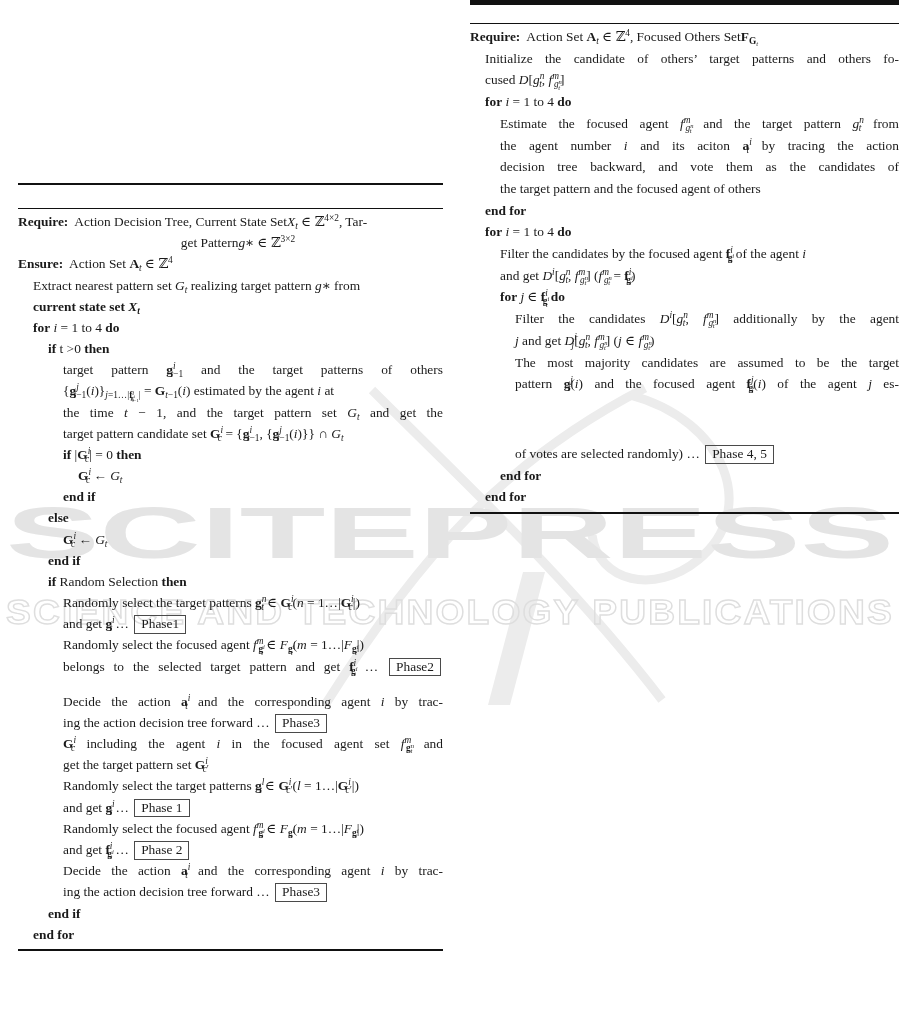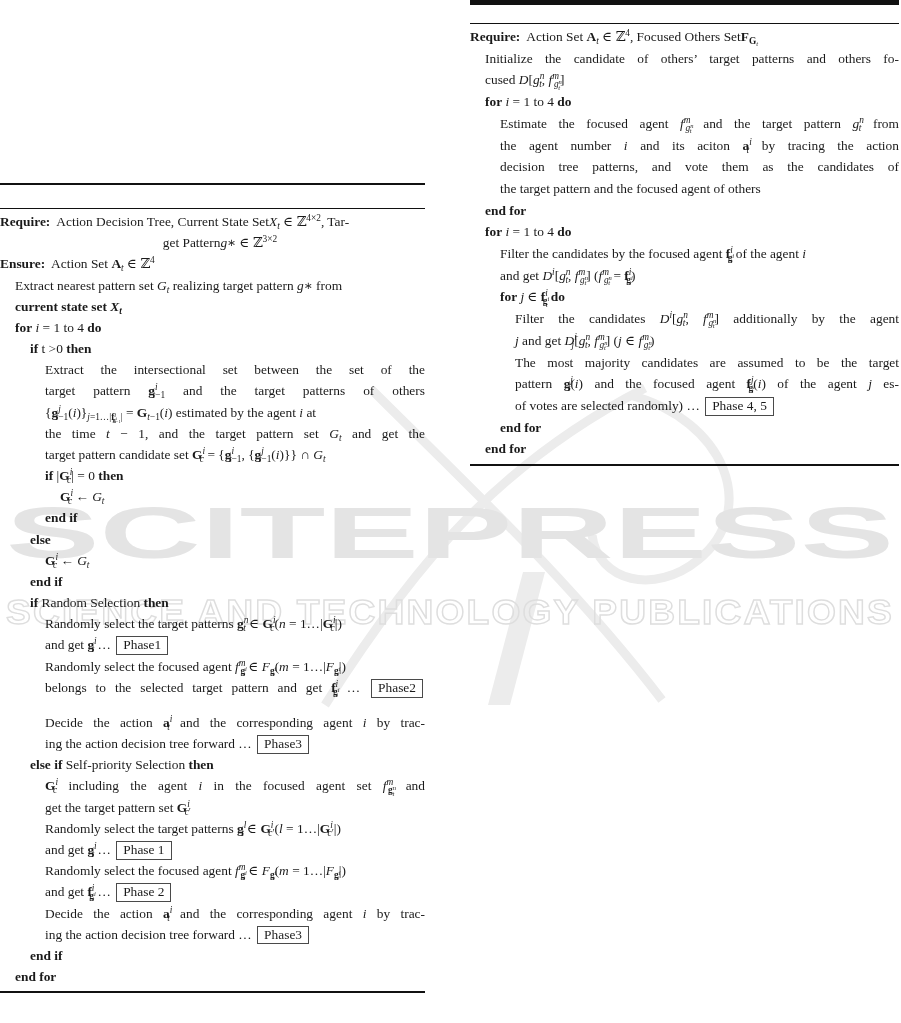--- a/index.html
+++ b/index.html
@@ -2,21 +2,21 @@
 <html><head>
 <meta charset="utf-8">
 <style>
   html,body{margin:0;padding:0;background:#ffffff;}
   .page{position:relative;width:901px;height:1023px;background:#ffffff;overflow:hidden;
         font-family:"Liberation Serif","DejaVu Serif",serif;color:#1a1a1a;}
   .wm{position:absolute;left:0;top:360px;z-index:0;}
   .wm-title{font-family:"Liberation Sans","DejaVu Sans",sans-serif;font-weight:bold;}
   .wm-sub{font-family:"Liberation Sans","DejaVu Sans",sans-serif;font-weight:bold;letter-spacing:2px;}
   .algo{position:absolute;z-index:2;font-size:13.4px;}
-  .algo-left{left:0;top:183px;width:425px;line-height:1.58;}
+  .algo-left{left:18px;top:183px;width:425px;line-height:1.58;}
   .algo-right{left:470px;top:0;width:429px;line-height:1.62;}
   .rule{background:#111111;width:100%;}
   .r1{height:1px;}
   .r2{height:2px;}
   .r5{height:5px;}
   .caption-gap-left{height:23px;}
   .caption-gap-right{height:18px;}
   .algo-body{padding-top:2px;}
   .rule.bottom{margin-top:4px;}
   .line{white-space:nowrap;}
@@ -49,39 +49,37 @@
     <div class="caption-gap-left"></div>
     <div class="rule r1"></div>
     <div class="algo-body">
         <div class="line" style="padding-left: 0px;"><b>Require:</b>&nbsp; Action Decision Tree, Current State Set<i>X</i><sub><i>t</i></sub> ∈ ℤ<sup>4×2</sup>, Tar-</div>
         <div class="line" style="padding-left: 15px; text-align: center;">get Pattern<i>g</i>∗ ∈ ℤ<sup>3×2</sup></div>
         <div class="line" style="padding-left: 0px;"><b>Ensure:</b>&nbsp; Action Set <b>A</b><sub><i>t</i></sub> ∈ ℤ<sup>4</sup></div>
         <div class="line" style="padding-left: 15px;">Extract nearest pattern set <i>G</i><sub><i>t</i></sub> realizing target pattern <i>g</i>∗ from</div>
         <div class="line" style="padding-left: 15px; font-weight: bold;">current state set <i>X</i><sub><i>t</i></sub></div>
         <div class="line" style="padding-left: 15px;"><b>for</b> <i>i</i> = 1 to 4 <b>do</b></div>
         <div class="line" style="padding-left: 30px;"><b>if</b> t &gt;0 <b>then</b></div>
-        <div class="line j" style="padding-left: 45px;">Extract the intersectional set between the set of the</div>
         <div class="line j" style="padding-left: 45px;">target pattern <b>g</b><sup><i>i</i></sup><sub><i>t</i>−1</sub> and the target patterns of others</div>
         <div class="line" style="padding-left: 45px;">{<b>g</b><sup><i>j</i></sup><sub><i>t</i>−1</sub>(<i>i</i>)}<sub><i>j</i>=1…|<b>f</b><sup><i>i</i></sup><sub><b>g</b><sup><i>i</i></sup><sub><i>t</i>−1</sub></sub>|</sub> = <b>G</b><sub><i>t</i>−1</sub>(<i>i</i>) estimated by the agent <i>i</i> at</div>
         <div class="line j" style="padding-left: 45px;">the time <i>t</i> − 1, and the target pattern set <i>G</i><sub><i>t</i></sub> and get the</div>
         <div class="line" style="padding-left: 45px;">target pattern candidate set <b>G</b><sup><i>i</i></sup><sub><i>c</i></sub> = {<b>g</b><sup><i>i</i></sup><sub><i>t</i>−1</sub>, {<b>g</b><sup><i>j</i></sup><sub><i>t</i>−1</sub>(<i>i</i>)}} ∩ <i>G</i><sub><i>t</i></sub></div>
         <div class="line" style="padding-left: 45px;"><b>if</b> |<b>G</b><sup><i>i</i></sup><sub><i>c</i></sub>| = 0  <b>then</b></div>
         <div class="line" style="padding-left: 60px;"><b>G</b><sup><i>i</i></sup><sub><i>c</i></sub> ← <i>G</i><sub><i>t</i></sub></div>
         <div class="line" style="padding-left: 45px;"><b>end if</b></div>
         <div class="line" style="padding-left: 30px;"><b>else</b></div>
         <div class="line" style="padding-left: 45px;"><b>G</b><sup><i>i</i></sup><sub><i>c</i></sub> ← <i>G</i><sub><i>t</i></sub></div>
         <div class="line" style="padding-left: 30px;"><b>end if</b></div>
         <div class="line" style="padding-left: 30px;"><b>if</b> Random Selection <b>then</b></div>
         <div class="line" style="padding-left: 45px;">Randomly select the target patterns <b>g</b><sup><i>n</i></sup><sub><i>t</i></sub> ∈ <b>G</b><sup><i>i</i></sup><sub><i>c</i></sub>(<i>n</i> = 1…|<b>G</b><sup><i>i</i></sup><sub><i>c</i></sub>|)</div>
         <div class="line" style="padding-left: 45px;">and get <b>g</b><sup><i>i</i></sup><sub><i>t</i></sub> … <span class="pbox">Phase1</span></div>
         <div class="line" style="padding-left: 45px;">Randomly select the focused agent <i>f</i><sup><i>m</i></sup><sub><b>g</b><sup><i>i</i></sup><sub><i>t</i></sub></sub> ∈ <i>F</i><sub><b>g</b><sup><i>i</i></sup><sub><i>t</i></sub></sub>(<i>m</i> = 1…|<i>F</i><sub><b>g</b><sup><i>i</i></sup><sub><i>t</i></sub></sub>|)</div>
         <div class="line j" style="padding-left: 45px;">belongs to the selected target pattern and get <b>f</b><sup><i>i</i></sup><sub><b>g</b><sup><i>i</i></sup><sub><i>t</i></sub></sub> … <span class="pbox">Phase2</span></div>
         <div class="line j gap" style="padding-left: 45px;">Decide the action <b>a</b><sup><i>i</i></sup><sub><i>t</i></sub> and the corresponding agent <i>i</i> by trac-</div>
         <div class="line" style="padding-left: 45px;">ing the action decision tree forward … <span class="pbox">Phase3</span></div>
-        <div class="line" style="padding-left: 30px;"><b>else if</b> Self-priority Selection <b>then</b></div>
         <div class="line j" style="padding-left: 45px;"><b>G</b><sup><i>i</i></sup><sub><i>c</i></sub> including the agent <i>i</i> in the focused agent set <i>f</i><sup><i>m</i></sup><sub><b>g</b><sup><i>n</i></sup><sub><i>t</i></sub></sub> and</div>
         <div class="line" style="padding-left: 45px;">get the target pattern set <b>G</b><sup><i>i</i></sup><sub><i>c</i>′</sub></div>
         <div class="line" style="padding-left: 45px;">Randomly select the target patterns <b>g</b><sup><i>l</i></sup><sub><i>t</i></sub> ∈ <b>G</b><sup><i>i</i></sup><sub><i>c</i>′</sub>(<i>l</i> = 1…|<b>G</b><sup><i>i</i></sup><sub><i>c</i>′</sub>|)</div>
         <div class="line" style="padding-left: 45px;">and get <b>g</b><sup><i>i</i></sup><sub><i>t</i></sub> … <span class="pbox">Phase 1</span></div>
         <div class="line" style="padding-left: 45px;">Randomly select the focused agent <i>f</i><sup><i>m</i></sup><sub><b>g</b><sup><i>i</i></sup><sub><i>t</i></sub></sub> ∈ <i>F</i><sub><b>g</b><sup><i>i</i></sup><sub><i>t</i></sub></sub>(<i>m</i> = 1…|<i>F</i><sub><b>g</b><sup><i>i</i></sup><sub><i>t</i></sub></sub>|)</div>
         <div class="line" style="padding-left: 45px;">and get <b>f</b><sup><i>i</i></sup><sub><b>g</b><sup><i>i</i></sup><sub><i>t</i></sub></sub> … <span class="pbox">Phase 2</span></div>
         <div class="line j" style="padding-left: 45px;">Decide the action <b>a</b><sup><i>i</i></sup><sub><i>t</i></sub> and the corresponding agent <i>i</i> by trac-</div>
         <div class="line" style="padding-left: 45px;">ing the action decision tree forward … <span class="pbox">Phase3</span></div>
         <div class="line" style="padding-left: 30px;"><b>end if</b></div>
         <div class="line" style="padding-left: 15px;"><b>end for</b></div>
@@ -93,31 +91,31 @@
     <div class="rule r5"></div>
     <div class="caption-gap-right"></div>
     <div class="rule r1"></div>
     <div class="algo-body">
         <div class="line" style="padding-left: 0px;"><b>Require:</b>&nbsp; Action Set <b>A</b><sub><i>t</i></sub> ∈ ℤ<sup>4</sup>, Focused Others Set<b>F</b><sub><b>G</b><sub><i>t</i></sub></sub></div>
         <div class="line j" style="padding-left: 15px;">Initialize the candidate of others’ target patterns and others fo-</div>
         <div class="line" style="padding-left: 15px;">cused <i>D</i>[<i>g</i><sup><i>n</i></sup><sub><i>t</i></sub>, <i>f</i><sup><i>m</i></sup><sub><i>g</i><sup><i>n</i></sup><sub><i>t</i></sub></sub>]</div>
         <div class="line" style="padding-left: 15px;"><b>for</b> <i>i</i> = 1 to 4 <b>do</b></div>
         <div class="line j" style="padding-left: 30px;">Estimate the focused agent <i>f</i><sup><i>m</i></sup><sub><i>g</i><sup><i>n</i></sup><sub><i>t</i></sub></sub> and the target pattern <i>g</i><sup><i>n</i></sup><sub><i>t</i></sub> from</div>
         <div class="line j" style="padding-left: 30px;">the agent number <i>i</i> and its aciton <b>a</b><sup><i>i</i></sup><sub><i>t</i></sub> by tracing the action</div>
-        <div class="line j" style="padding-left: 30px;">decision tree patterns, and vote them as the candidates of</div>
+        <div class="line j" style="padding-left: 30px;">decision tree backward, and vote them as the candidates of</div>
         <div class="line" style="padding-left: 30px;">the target pattern and the focused agent of others</div>
         <div class="line" style="padding-left: 15px;"><b>end for</b></div>
         <div class="line" style="padding-left: 15px;"><b>for</b> <i>i</i> = 1 to 4 <b>do</b></div>
         <div class="line" style="padding-left: 30px;">Filter the candidates by the focused agent <b>f</b><sup><i>i</i></sup><sub><b>g</b><sup><i>i</i></sup><sub><i>t</i></sub></sub> of the agent <i>i</i></div>
         <div class="line" style="padding-left: 30px;">and get <i>D</i><sup><i>i</i></sup>[<i>g</i><sup><i>n</i></sup><sub><i>t</i></sub>, <i>f</i><sup><i>m</i></sup><sub><i>g</i><sup><i>n</i></sup><sub><i>t</i></sub></sub>] (<i>f</i><sup><i>m</i></sup><sub><i>g</i><sup><i>n</i></sup><sub><i>t</i></sub></sub> = <b>f</b><sup><i>i</i></sup><sub><b>g</b><sup><i>i</i></sup><sub><i>t</i></sub></sub>)</div>
         <div class="line" style="padding-left: 30px;"><b>for</b> <i>j</i> ∈ <b>f</b><sup><i>i</i></sup><sub><b>g</b><sup><i>i</i></sup><sub><i>t</i></sub></sub>  <b>do</b></div>
         <div class="line j" style="padding-left: 45px;">Filter the candidates <i>D</i><sup><i>i</i></sup>[<i>g</i><sup><i>n</i></sup><sub><i>t</i></sub>, <i>f</i><sup><i>m</i></sup><sub><i>g</i><sup><i>n</i></sup><sub><i>t</i></sub></sub>] additionally by the agent</div>
         <div class="line" style="padding-left: 45px;"><i>j</i> and get <i>D</i><sup><i>i</i></sup><sub><i>j</i></sub>[<i>g</i><sup><i>n</i></sup><sub><i>t</i></sub>, <i>f</i><sup><i>m</i></sup><sub><i>g</i><sup><i>n</i></sup><sub><i>t</i></sub></sub>] (<i>j</i> ∈ <i>f</i><sup><i>m</i></sup><sub><i>g</i><sup><i>n</i></sup><sub><i>t</i></sub></sub>)</div>
         <div class="line j" style="padding-left: 45px; font-family: Liberation Serif, serif;">The most majority candidates are assumed to be the target</div>
         <div class="line j" style="padding-left: 45px;">pattern <b>g</b><sup><i>j</i></sup><sub><i>t</i></sub>(<i>i</i>) and the focused agent <b>f</b><sup><i>j</i></sup><sub><b>g</b><sup><i>j</i></sup><sub><i>t</i></sub></sub>(<i>i</i>) of the agent <i>j</i> es-</div>
-        <div class="line" style="padding-left: 45px;">of votes are selected randomly) … <span class="pbox">Phase 4, 5</span></div>
+        <div class="line" style="padding-left: 45px; margin-top: 48px;">of votes are selected randomly) … <span class="pbox">Phase 4, 5</span></div>
         <div class="line" style="padding-left: 30px;"><b>end for</b></div>
         <div class="line" style="padding-left: 15px;"><b>end for</b></div>
       </div>
     <div class="rule r2 bottom"></div>
   </div>
 
 </div>
 
 </body></html>

